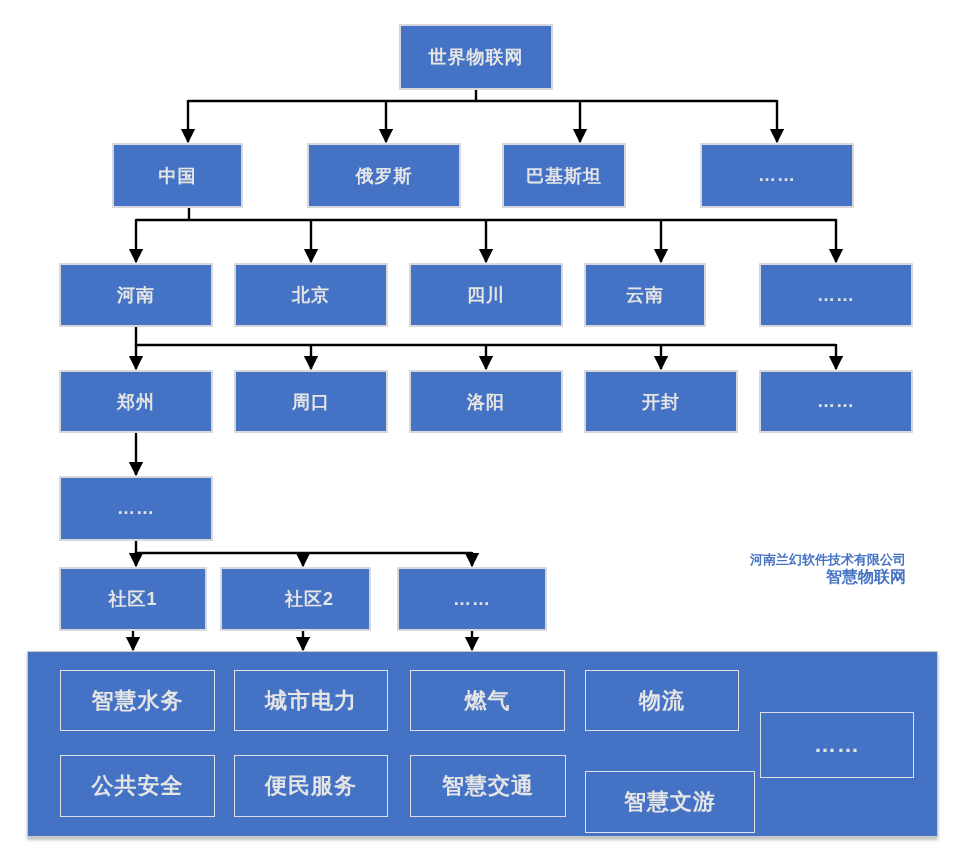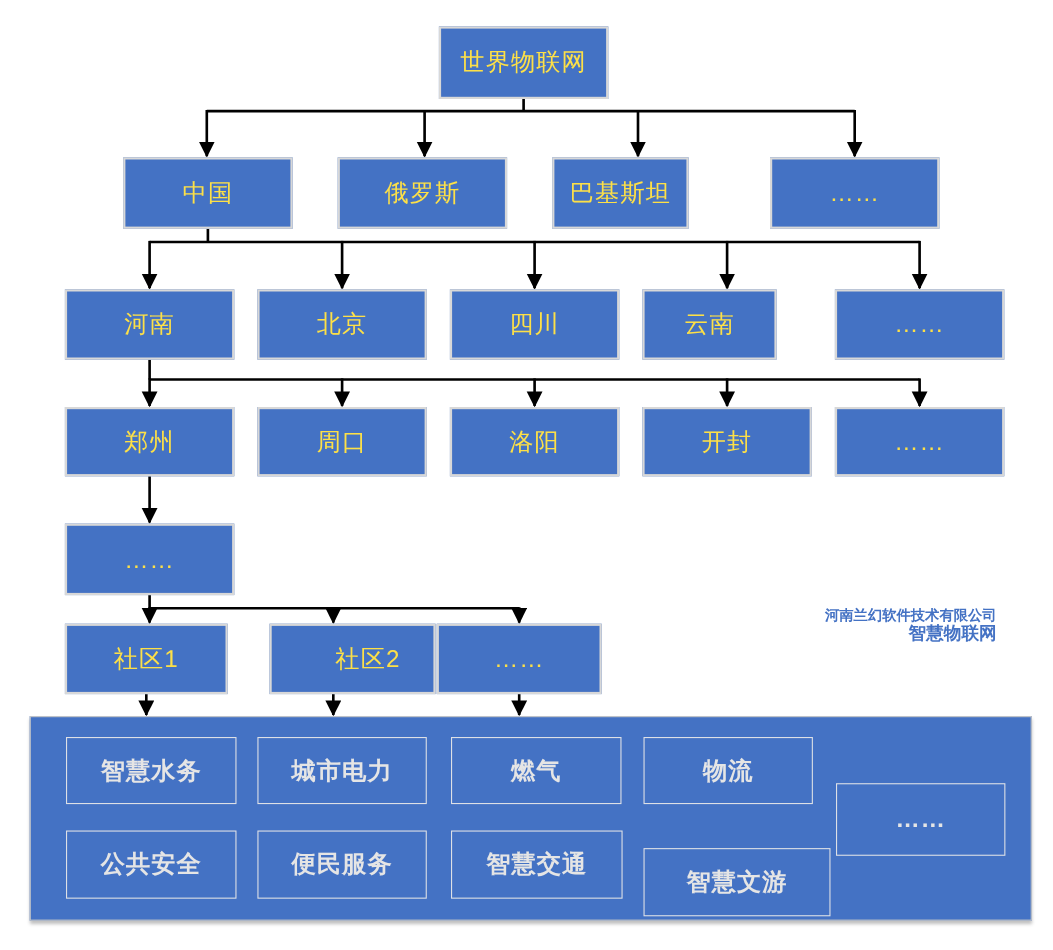--- a/index.html
+++ b/index.html
@@ -3,23 +3,23 @@
 <meta charset="utf-8">
 <style>
   html,body{margin:0;padding:0;background:#ffffff;}
   #stage{
     position:relative;width:957px;height:864px;background:#ffffff;overflow:hidden;
     font-family:"Liberation Sans","DejaVu Sans",sans-serif;
   }
   #wires{position:absolute;left:0;top:0;width:957px;height:864px;pointer-events:none;}
   .node{
     position:absolute;box-sizing:border-box;
-    background:#4472C4;border:2px solid #D8D8D8;color:#fde047;
+    background:#4472C4;border:2px solid #D8D8D8;color:#e5e5e5;
     display:flex;align-items:center;justify-content:center;
-    font-size:22px;font-weight:normal;letter-spacing:1px;white-space:nowrap;
+    font-size:18px;font-weight:bold;letter-spacing:1px;white-space:nowrap;
   }
   .container-band{
     position:absolute;box-sizing:border-box;left:27px;top:651px;width:911px;height:186px;
     background:#4472C4;border:1px solid #C9C9C9;
     box-shadow:0 3px 3px rgba(0,0,0,0.25);
   }
   .inner{
     position:absolute;box-sizing:border-box;background:#4472C4;border:1.5px solid #DDE0E6;
     color:#e5e5e5;display:flex;align-items:center;justify-content:center;
     font-size:22px;font-weight:bold;letter-spacing:1px;white-space:nowrap;
@@ -79,41 +79,41 @@
     </g>
     <g stroke="#000000" stroke-width="2.4" fill="none">
       <path d="M133,631 V650" marker-end="url(#arw)"></path>
       <path d="M303,631 V650" marker-end="url(#arw)"></path>
       <path d="M472,631 V650" marker-end="url(#arw)"></path>
     </g>
   </svg>
 
   <div class="node" style="left:399px;top:24px;width:154px;height:66px;">世界物联网</div>
 
-  <div class="node" style="left:112px;top:143px;width:154px;height:65px;">中国</div>
+  <div class="node" style="left:112px;top:143px;width:131px;height:65px;">中国</div>
   <div class="node" style="left:307px;top:143px;width:154px;height:65px;">俄罗斯</div>
   <div class="node" style="left:502px;top:143px;width:124px;height:65px;">巴基斯坦</div>
   <div class="node" style="left:700px;top:143px;width:154px;height:65px;">……</div>
 
   <div class="node" style="left:59px;top:263px;width:154px;height:64px;">河南</div>
   <div class="node" style="left:234px;top:263px;width:154px;height:64px;">北京</div>
   <div class="node" style="left:409px;top:263px;width:154px;height:64px;">四川</div>
   <div class="node" style="left:584px;top:263px;width:122px;height:64px;">云南</div>
   <div class="node" style="left:759px;top:263px;width:154px;height:64px;">……</div>
 
   <div class="node" style="left:59px;top:370px;width:154px;height:63px;">郑州</div>
   <div class="node" style="left:234px;top:370px;width:154px;height:63px;">周口</div>
   <div class="node" style="left:409px;top:370px;width:154px;height:63px;">洛阳</div>
   <div class="node" style="left:584px;top:370px;width:154px;height:63px;">开封</div>
   <div class="node" style="left:759px;top:370px;width:154px;height:63px;">……</div>
 
   <div class="node" style="left:59px;top:476px;width:154px;height:65px;">……</div>
 
   <div class="node" style="left:59px;top:567px;width:148px;height:64px;">社区1</div>
-  <div class="node" style="left:245px;top:567px;width:151px;height:64px;padding-left:28px;">社区2</div>
+  <div class="node" style="left:220px;top:567px;width:151px;height:64px;padding-left:28px;">社区2</div>
   <div class="node" style="left:397px;top:567px;width:150px;height:64px;">……</div>
 
   <div class="watermark">
     <div class="wm1">河南兰幻软件技术有限公司</div>
     <div class="wm2">智慧物联网</div>
   </div>
 
   <div class="container-band">
 
     <div class="inner" style="left:32px;top:18px;width:155px;height:61px;">智慧水务</div>

